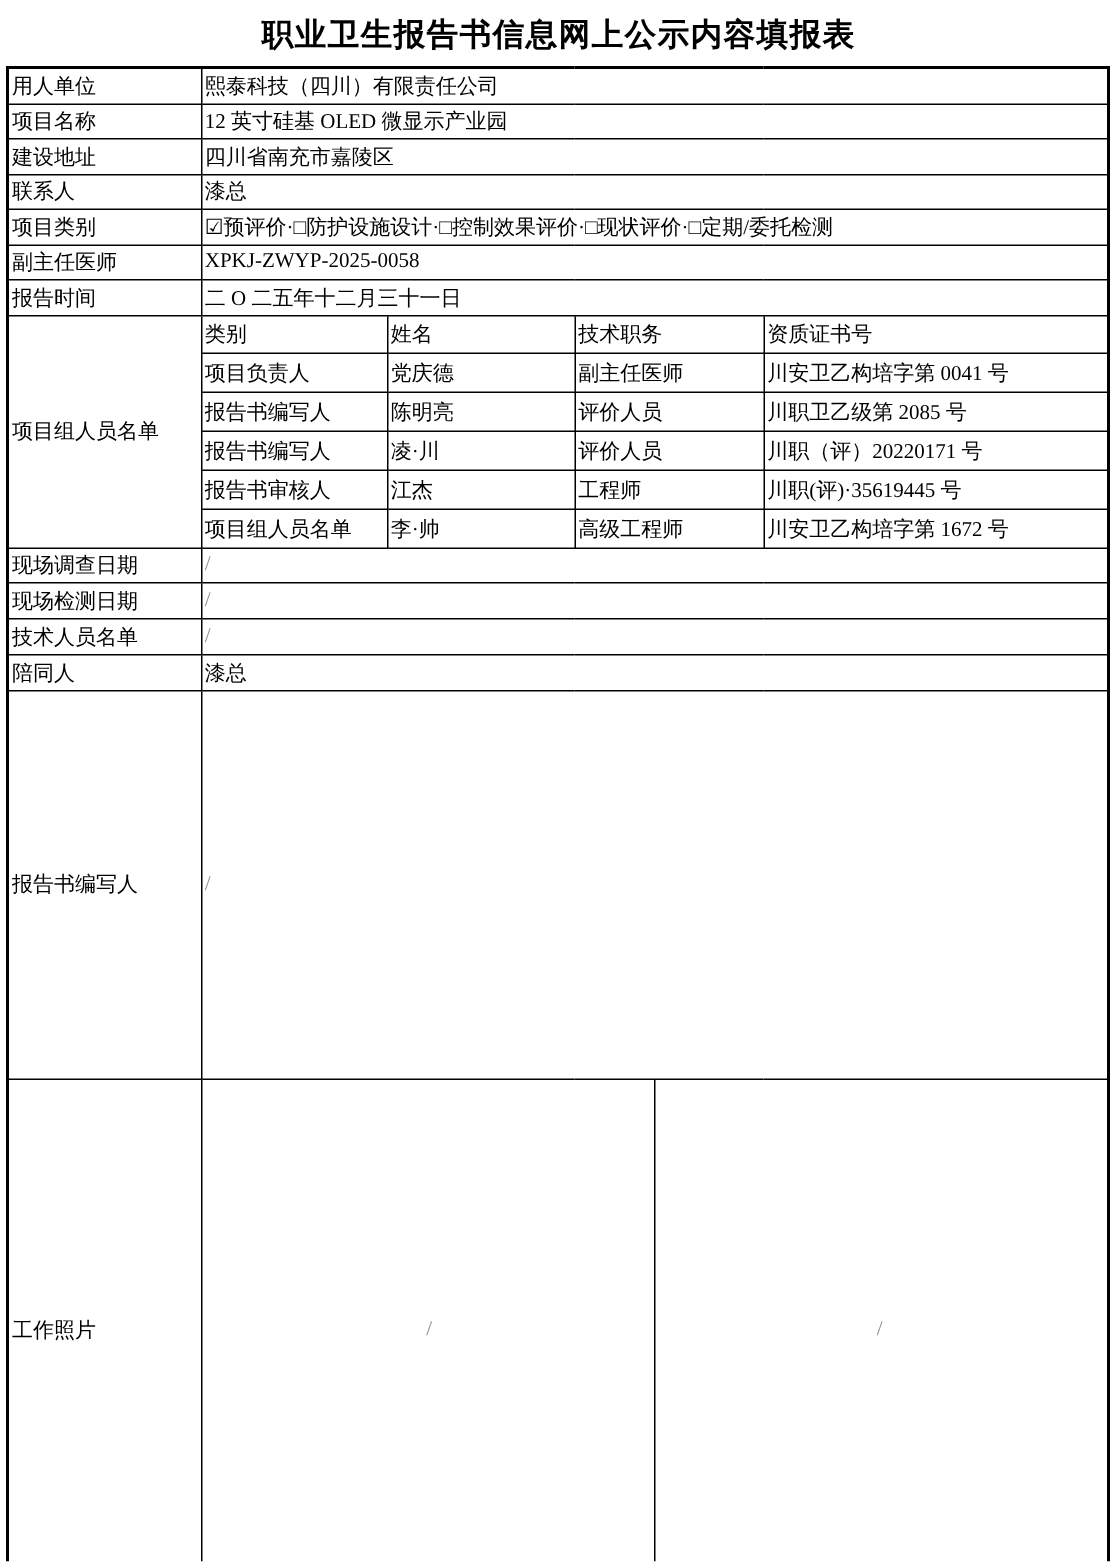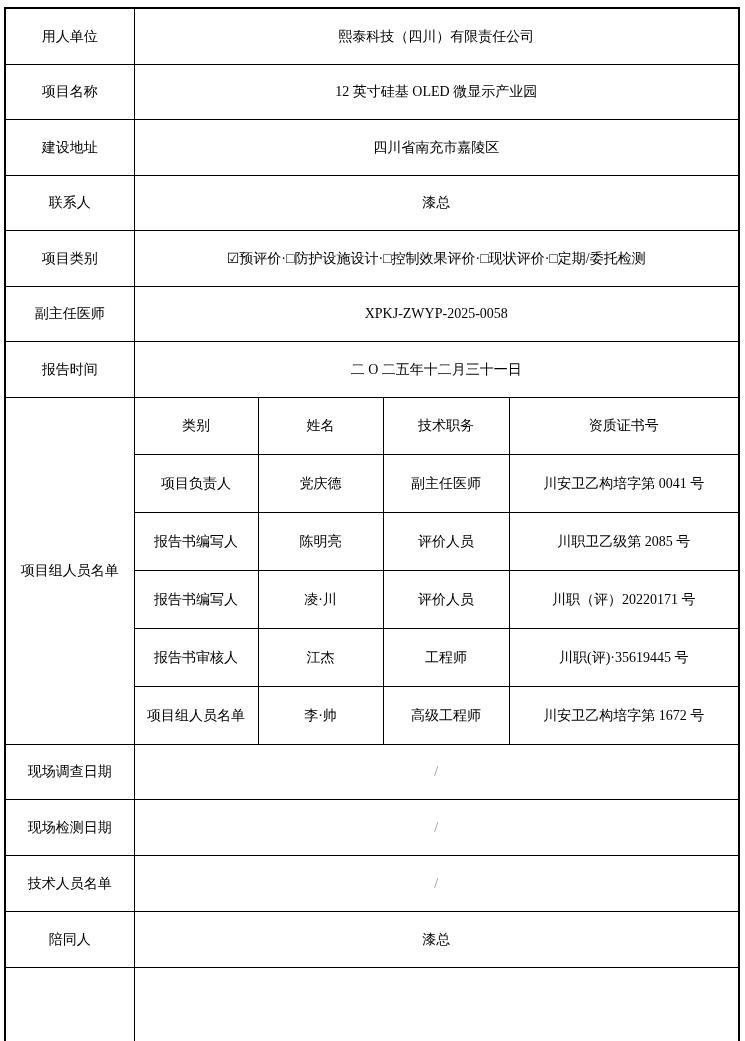--- a/index.html
+++ b/index.html
@@ -22,24 +22,23 @@
   }
   table.form{
     border-collapse:collapse;
     table-layout:fixed;
     width:734px;
     margin:7px 0 0 4px;
     border:2px solid #000;
   }
   table.form td{
     border:1px solid #000;
-    text-align:center;
     vertical-align:middle;
     font-size:14px;
-    padding:16px 2px;
+    padding:0 2px;
     overflow:hidden;
     white-space:nowrap;
   }
   .h23{height:23px}
   .h22{height:22px}
   .h24{height:24px}
   .h25{height:25px}
   .big-photo{height:258px}
   .big-work{height:333px}
   td.nopad{padding:0;}
@@ -58,20 +57,21 @@
     border-left:1px solid #000;
   }
   .slash{color:#8090a8;}
   .slash-dark{color:#8090a8;}
 </style>
 </head>
 <body>
 
 <div class="page">
 
+  <div class="doc-title">职业卫生报告书信息网上公示内容填报表</div>
 
   <table class="form">
     <colgroup>
       <col style="width:129px">
       <col style="width:124px">
       <col style="width:125px">
       <col style="width:126px">
       <col style="width:230px">
     </colgroup>
 

